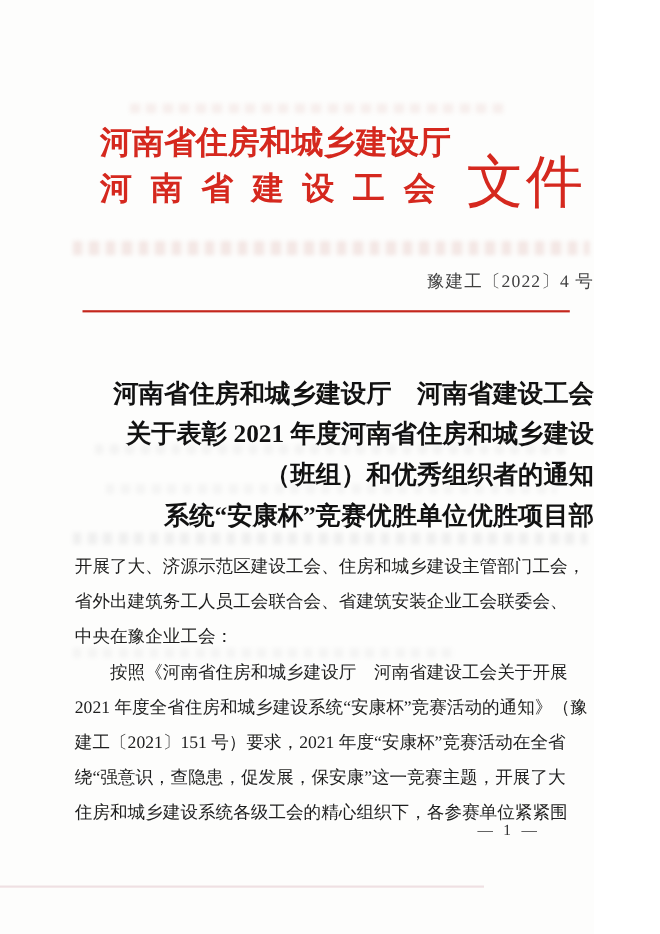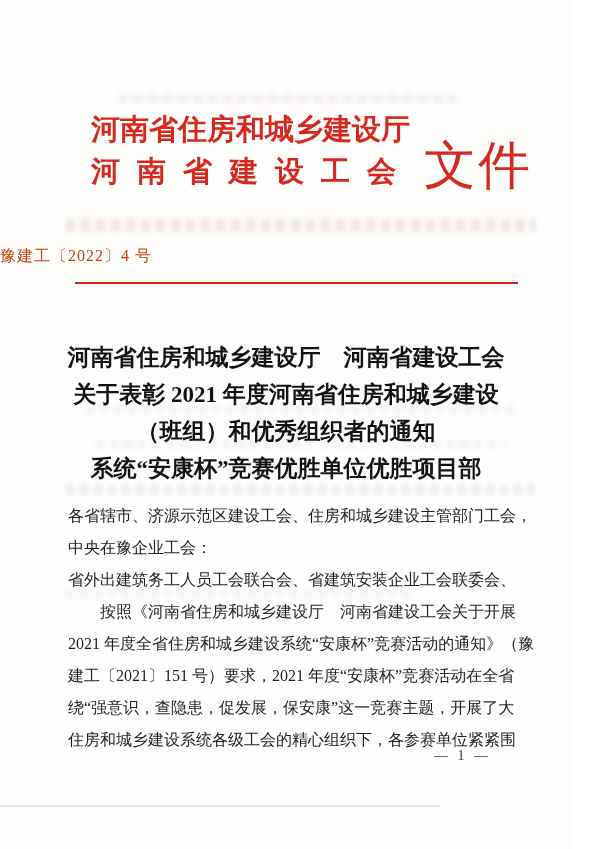--- a/index.html
+++ b/index.html
@@ -4,21 +4,20 @@
 <style>
   html, body { margin: 0; padding: 0; background: #ffffff; }
   .page {
     position: relative;
     width: 540px;
     height: 849px;
     background: #fdfdfc;
     overflow: hidden;
     font-family: "Liberation Serif", "DejaVu Serif", serif;
     color: #1c1c1c;
-    padding-left: 32px;
   }
 
   
   .agency-line1 {
     position: absolute;
     left: 91px; top: 110px;
     font-size: 29px;
     font-weight: bold;
     color: #d5281e;
     letter-spacing: 0px;
@@ -41,39 +40,39 @@
     font-weight: normal;
     color: #d5281e;
     letter-spacing: 2px;
     white-space: nowrap;
   }
 
   .doc-number {
     position: absolute;
     left: 0; top: 246px;
     width: 100%;
-    text-align: left;
+    text-align: right;
     font-size: 16px;
-    color: #c2410c;
+    color: #404040;
     letter-spacing: 1px;
   }
 
   .red-rule {
     position: absolute;
     left: 75px; top: 282px;
     width: 443px; height: 2px;
     background: #c4271d;
   }
 
   
   .title-block {
     position: absolute;
     left: 0; top: 339px;
     width: 100%;
-    text-align: center;
+    text-align: right;
     font-weight: bold;
     color: #121212;
   }
   .title-line {
     font-size: 23px;
     line-height: 37px;
     height: 37px;
     white-space: nowrap;
   }
 
@@ -161,23 +160,23 @@
   <div class="red-rule"></div>
 
   <div class="title-block">
     <div class="title-line">河南省住房和城乡建设厅　河南省建设工会</div>
     <div class="title-line">关于表彰 2021 年度河南省住房和城乡建设</div>
     <div class="title-line">（班组）和优秀组织者的通知</div>
     <div class="title-line">系统“安康杯”竞赛优胜单位优胜项目部</div>
   </div>
 
   <div class="body-block">
-    <div class="body-line">各省辖市、济源示范区建设工会、住房和城乡建设主管部门工会，</div>
+    <div class="body-line">开展了大、济源示范区建设工会、住房和城乡建设主管部门工会，</div>
+    <div class="body-line">省外出建筑务工人员工会联合会、省建筑安装企业工会联委会、</div>
     <div class="body-line">中央在豫企业工会：</div>
-    <div class="body-line">省外出建筑务工人员工会联合会、省建筑安装企业工会联委会、</div>
     <div class="body-line indent">按照《河南省住房和城乡建设厅　河南省建设工会关于开展</div>
     <div class="body-line">2021 年度全省住房和城乡建设系统“安康杯”竞赛活动的通知》（豫</div>
     <div class="body-line">建工〔2021〕151 号）要求，2021 年度“安康杯”竞赛活动在全省</div>
     <div class="body-line">绕“强意识，查隐患，促发展，保安康”这一竞赛主题，开展了大</div>
     <div class="body-line">住房和城乡建设系统各级工会的精心组织下，各参赛单位紧紧围</div>
   </div>
 
   <div class="page-number">— 1 —</div>
 
 </div>

